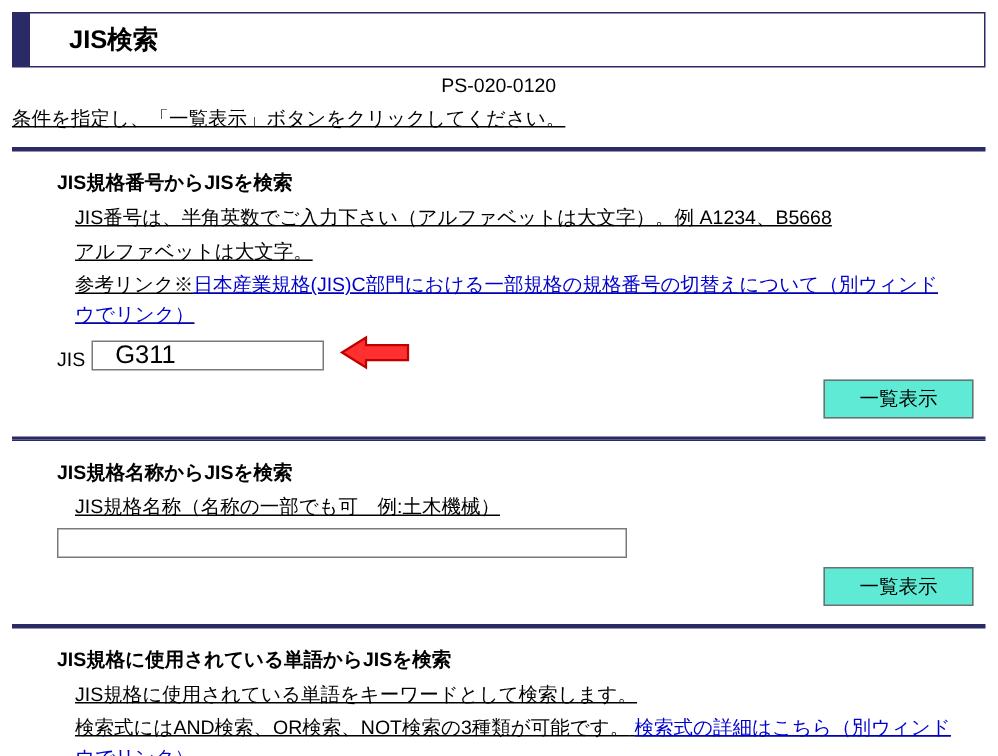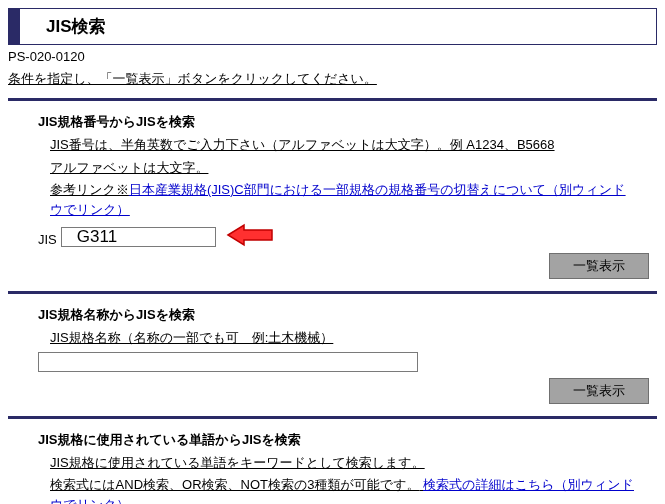--- a/index.html
+++ b/index.html
@@ -14,21 +14,21 @@
   }
   .title-bar {
     border: 1px solid #2a2a66;
     border-left: 12px solid #2a2a66;
     padding: 6px 26px;
     font-size: 17px;
     font-weight: bold;
     margin-bottom: 4px;
   }
   .page-code {
-    text-align: left;
+    text-align: center;
     font-size: 13px;
     margin-bottom: 6px;
   }
   .instruction {
     margin: 4px 0 10px 0;
     text-decoration: underline;
   }
   .hr-wrap {
     border-top: 2px solid #2a2a66;
     border-bottom: 1px solid #2a2a66;
@@ -72,21 +72,21 @@
   }
   .btn-row {
     text-align: right;
     margin: 6px 0 2px 0;
   }
   .btn {
     width: 100px;
     height: 26px;
     font-family: inherit;
     font-size: 13px;
-    background: #a3a3a3;
+    background: #5eead4;
     border: 1px solid #707070;
     cursor: pointer;
   }
   .arrow {
     margin-left: 6px;
   }
   .arrow svg {
     display: block;
   }
 </style>

